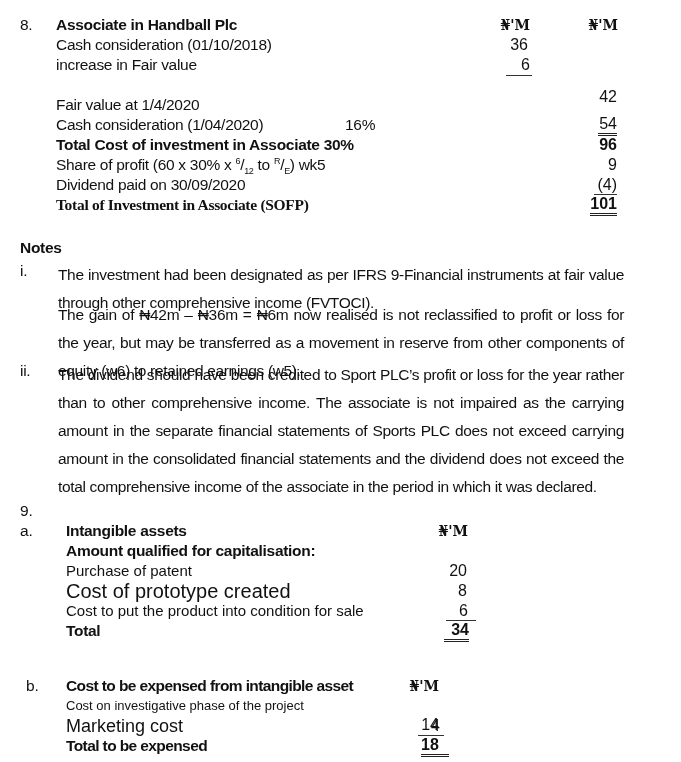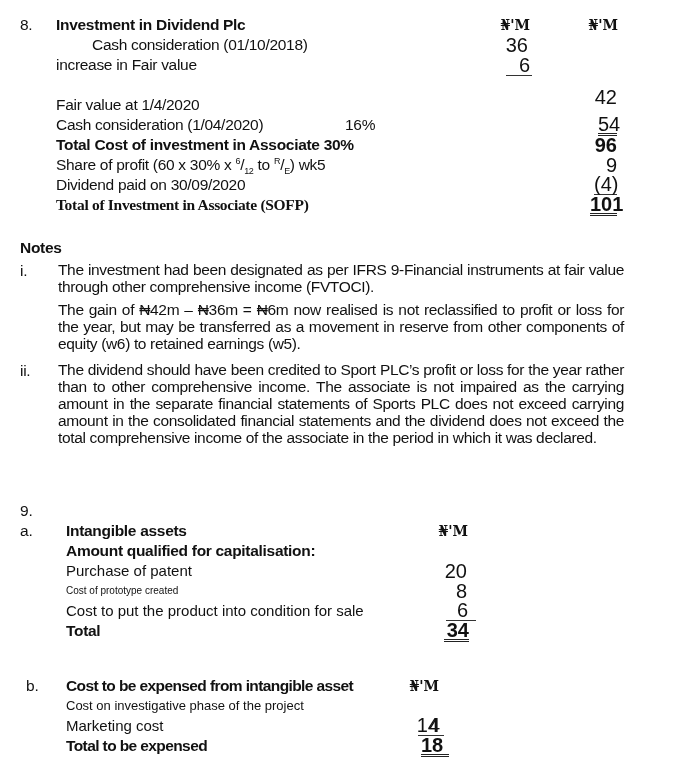--- a/index.html
+++ b/index.html
@@ -10,36 +10,36 @@
   }
   .t { position: absolute; white-space: nowrap; font-size: 15.5px; line-height: 20px; transform-origin: left top; }
   .cond { font-family: "Liberation Sans", sans-serif; letter-spacing: -0.3px; }
   .b { font-weight: bold; }
   .r { text-align: right; }
   .ser { font-family: "DejaVu Serif", serif; font-size: 14px; }
   .ul { border-bottom: 1.3px solid #333; }
   .dul { border-bottom: 3.5px double #222; }
   .para {
     position: absolute; left: 58px; width: 566px;
-    font-family: "Liberation Sans", sans-serif; font-size: 15.5px; line-height: 17px;
+    font-family: "Liberation Sans", sans-serif; font-size: 15.5px; line-height: 28px;
     text-align: justify; letter-spacing: -0.35px;
   }
-  .num { position: absolute; font-family: "Liberation Sans", sans-serif; font-size: 20px; line-height: 20px; }
+  .num { position: absolute; font-family: "Liberation Sans", sans-serif; font-size: 16px; line-height: 20px; }
   sup, sub { font-size: 9px; line-height: 0; }
 </style>
 </head>
 <body>
 
 <div>
   <span class="t cond" style="left:20px;top:15px;">8.</span>
-  <span class="t cond b" style="left:56px;top:15px;">Investment in Dividend Plc</span>
+  <span class="t cond b" style="left:56px;top:15px;">Associate in Handball Plc</span>
   <span class="t ser b r" style="left:496px;top:15px;width:34px;">₦'M</span>
   <span class="t ser b r" style="left:584px;top:15px;width:34px;">₦'M</span>
 
-  <span class="t cond" style="left:56px;top:35px;margin-left:36px;">Cash consideration (01/10/2018)</span>
+  <span class="t cond" style="left:56px;top:35px;">Cash consideration (01/10/2018)</span>
   <span class="num r" style="left:500px;top:35px;width:28px;">36</span>
 
   <span class="t cond" style="left:56px;top:55px;">increase in Fair value</span>
   <span class="num r ul" style="left:506px;top:55px;width:24px;padding-right:2px;">6</span>
   <span class="num r" style="left:590px;top:55px;width:27px;margin-top:32px;">42</span>
 
   <span class="t cond" style="left:56px;top:95px;">Fair value at 1/4/2020</span>
 
   <span class="t cond" style="left:56px;top:115px;">Cash consideration (1/04/2020)</span>
   <span class="t cond" style="left:345px;top:115px;">16%</span>
@@ -72,32 +72,32 @@
 <div>
   <span class="t" style="left:20px;top:501px;font-family:'Liberation Sans',sans-serif;">9.</span>
 
   <span class="t" style="left:20px;top:521px;font-family:'Liberation Sans',sans-serif;">a.</span>
   <span class="t cond b" style="left:66px;top:521px;">Intangible assets</span>
   <span class="t ser b r" style="left:434px;top:521px;width:34px;">₦'M</span>
   <span class="t cond b" style="left:66px;top:541px;">Amount qualified for capitalisation:</span>
 
   <span class="t" style="left:66px;top:561px;font-family:'Liberation Sans',sans-serif;font-size:15px;text-align:center;">Purchase of patent</span>
   <span class="num r" style="left:440px;top:561px;width:27px;">20</span>
-  <span class="t" style="left:66px;top:581px;font-family:'Liberation Sans',sans-serif;font-size:10px;">Cost of prototype created</span>
+  <span class="t" style="left:66px;top:581px;font-family:'Liberation Sans',sans-serif;font-size:20px;">Cost of prototype created</span>
   <span class="num r" style="left:440px;top:581px;width:27px;">8</span>
   <span class="t" style="left:66px;top:601px;font-family:'Liberation Sans',sans-serif;font-size:15px;">Cost to put the product into condition for sale</span>
   <span class="num r ul" style="left:446px;top:601px;width:22px;padding-right:8px;line-height:19px;">6</span>
 
   <span class="t cond b" style="left:66px;top:621px;">Total</span>
   <span class="num b r dul" style="left:444px;top:621px;width:25px;line-height:18px;">34</span>
 
   <span class="t" style="left:26px;top:676px;font-family:'Liberation Sans',sans-serif;">b.</span>
   <span class="t cond b" style="left:66px;top:676px;letter-spacing:-0.6px;">Cost to be expensed from intangible asset</span>
   <span class="t ser b r" style="left:405px;top:676px;width:34px;">₦'M</span>
 
   <span class="t" style="left:66px;top:696px;font-family:'Liberation Sans',sans-serif;font-size:13px;">Cost on investigative phase of the project</span>
   <span class="num r" style="left:412px;top:696px;width:27px;margin-top:19px;">14</span>
-  <span class="t" style="left:66px;top:716px;font-family:'Liberation Sans',sans-serif;font-size:15px;">Marketing cost</span>
+  <span class="t" style="left:66px;top:716px;font-family:'Liberation Sans',sans-serif;font-size:18px;">Marketing cost</span>
   <span class="num r ul" style="left:418px;top:716px;width:22px;line-height:19px;padding-right:4px;">4</span>
 
   <span class="t cond b" style="left:66px;top:736px;letter-spacing:-0.6px;text-align:center;">Total to be expensed</span>
   <span class="num b dul" style="left:421px;top:736px;width:28px;line-height:18px;">18</span>
 </div>
 
 </body></html>

